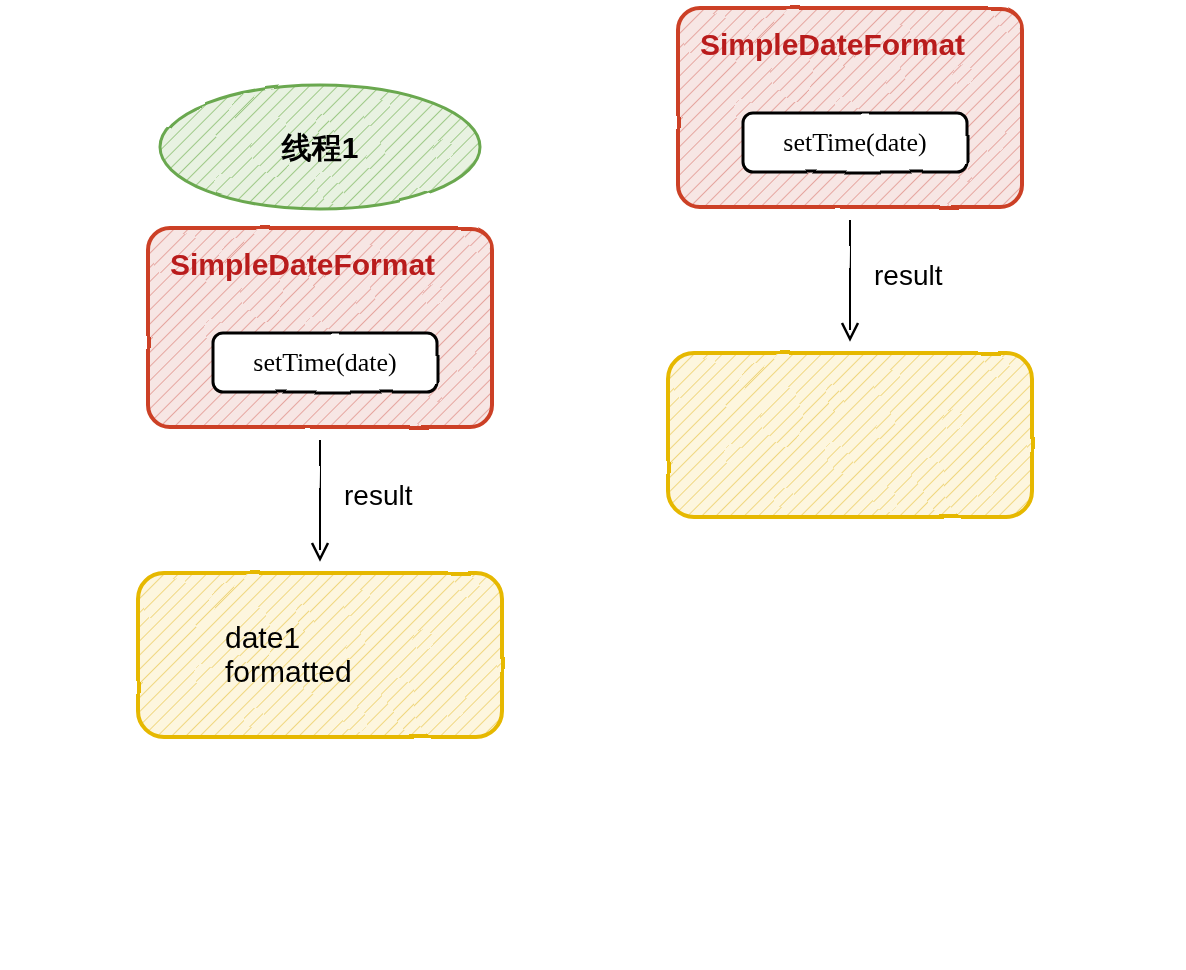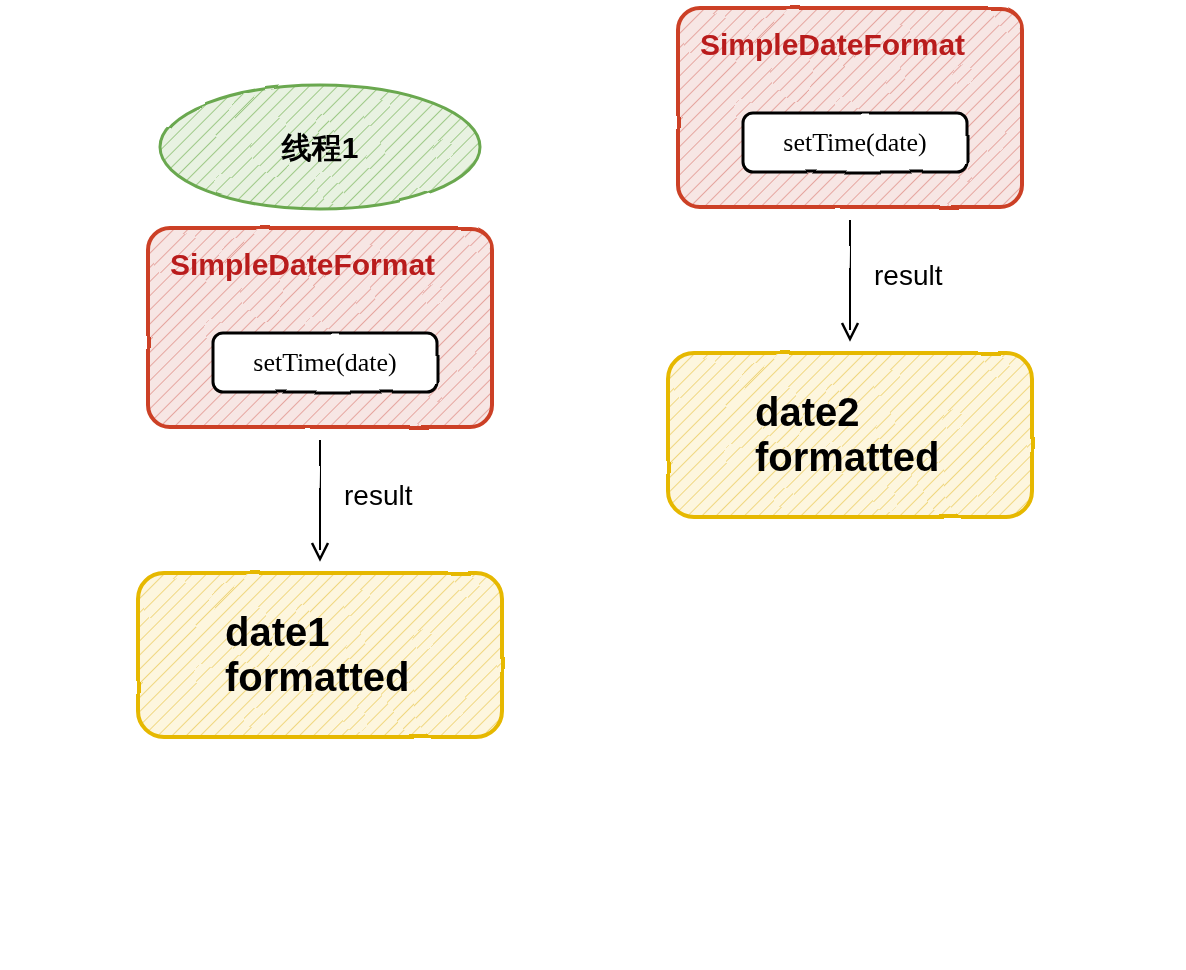--- a/index.html
+++ b/index.html
@@ -80,22 +80,22 @@
   .box-yellow {
     position: relative;
     width: 380px;
     height: 180px;
     margin-top: 0;
   }
   .box-yellow svg { position:absolute; top:0; left:0; width:100%; height:100%; }
   .box-yellow .label {
     position:absolute; top:50%; left:50%;
     transform:translate(-50%,-50%);
-    font-size: 40px;
-    font-weight: 700;
+    font-size: 30px;
+    font-weight: 400;
     color:#000;
   }
 
   
   .arrow {
     position: relative;
     width: 100%;
     height: 130px;
   }
   .arrow svg { position:absolute; top:0; left:50%; transform:translateX(-50%); }
@@ -195,18 +195,17 @@
         <path d="M20 5 C22 40, 18 80, 20 115" stroke="#000" stroke-width="3" fill="none" filter="url(#roughen)"></path>
         <path d="M12 108 L20 124 L28 108" stroke="#000" stroke-width="2.5" fill="none"></path>
       </svg>
       <span class="edge-label">result</span>
     </div>
 
     <div class="box-yellow">
       <svg viewBox="0 0 380 180">
         <rect x="8" y="8" width="364" height="164" rx="26" ry="26" fill="url(#hatch-yellow)" stroke="#e6b800" stroke-width="4" filter="url(#roughen)"></rect>
       </svg>
-      <span class="label">date2 formatted</span>
     </div>
 
   </div>
 
 </div>
 
 </body></html>

